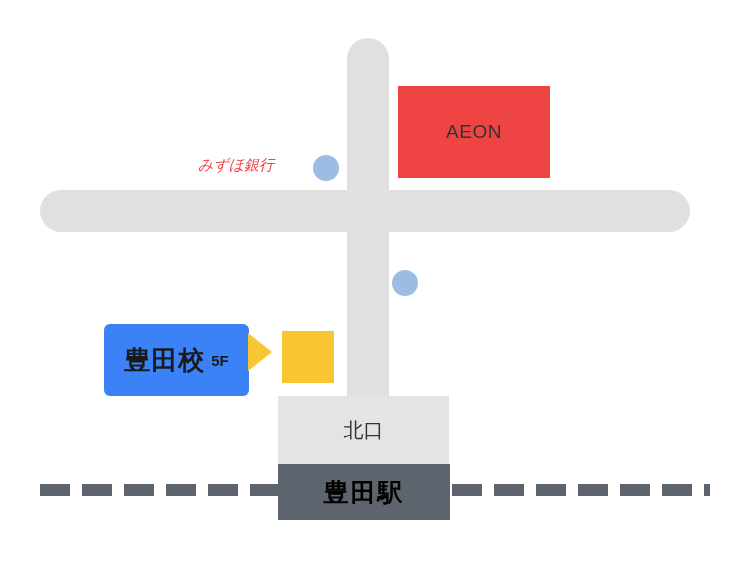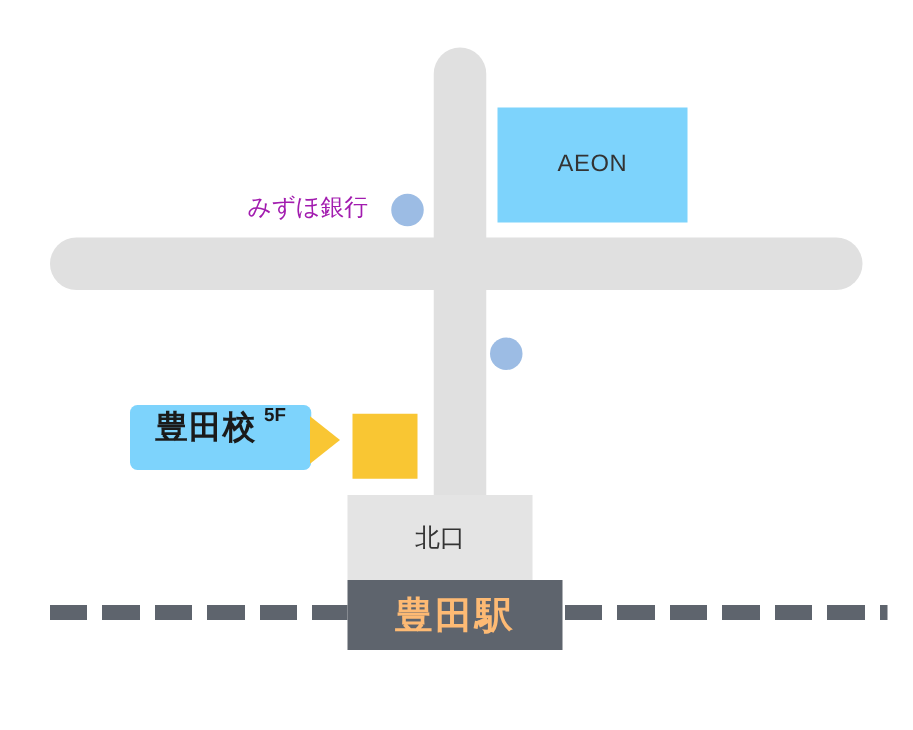--- a/index.html
+++ b/index.html
@@ -44,21 +44,21 @@
     border-radius: 21px;
   }
 
   
   #aeon-building {
     position: absolute;
     left: 398px;
     top: 86px;
     width: 152px;
     height: 92px;
-    background: #7dd3fc;
+    background: #ef4444;
     display: flex;
     align-items: center;
     justify-content: center;
   }
   #aeon-label {
     color: #333333;
     font-size: 19px;
     letter-spacing: 0.5px;
   }
 
@@ -68,38 +68,40 @@
     width: 26px;
     height: 26px;
     border-radius: 50%;
     background: #9cbce4;
   }
   #mizuho-dot { left: 313px; top: 155px; }
   #tama-dot   { left: 392px; top: 270px; }
 
   .poi-label {
     position: absolute;
-    font-size: 19px;
-    color: #a21caf;
+    font-size: 15px;
+    color: #ef4444;
     white-space: nowrap;
     line-height: 1;
+    font-style: italic;
   }
   #mizuho-label { left: 198px; top: 157px; }
   #tama-label   { left: 422px; top: 272px; }
 
   
   #school-callout {
     position: absolute;
     left: 104px;
     top: 324px;
     width: 145px;
-    height: 52px;
-    background: #7dd3fc;
+    height: 72px;
+    background: #3b82f6;
     border-radius: 6px;
     display: flex;
+    align-items: center;
     justify-content: center;
     gap: 6px;
   }
   #school-callout-arrow {
     position: absolute;
     left: 248px;
     top: 333px;
     width: 0;
     height: 0;
     border-top: 19px solid transparent;
@@ -124,21 +126,21 @@
     width: 52px;
     height: 52px;
     background: #f9c633;
   }
 
   
   #station-north-exit {
     position: absolute;
     left: 278px;
     top: 396px;
-    width: 148px;
+    width: 171px;
     height: 68px;
     background: #e4e4e4;
     display: flex;
     align-items: center;
     justify-content: center;
   }
   #station-north-exit-label {
     font-size: 20px;
     color: #333333;
   }
@@ -147,23 +149,23 @@
     left: 278px;
     top: 464px;
     width: 172px;
     height: 56px;
     background: #5e646d;
     display: flex;
     align-items: center;
     justify-content: center;
   }
   #station-name {
-    font-size: 30px;
+    font-size: 25px;
     font-weight: bold;
-    color: #fdba74;
+    color: #000000;
     letter-spacing: 2px;
   }
 
   
   .railway {
     position: absolute;
     top: 484px;
     height: 12px;
     background-image: repeating-linear-gradient(
       to right,

